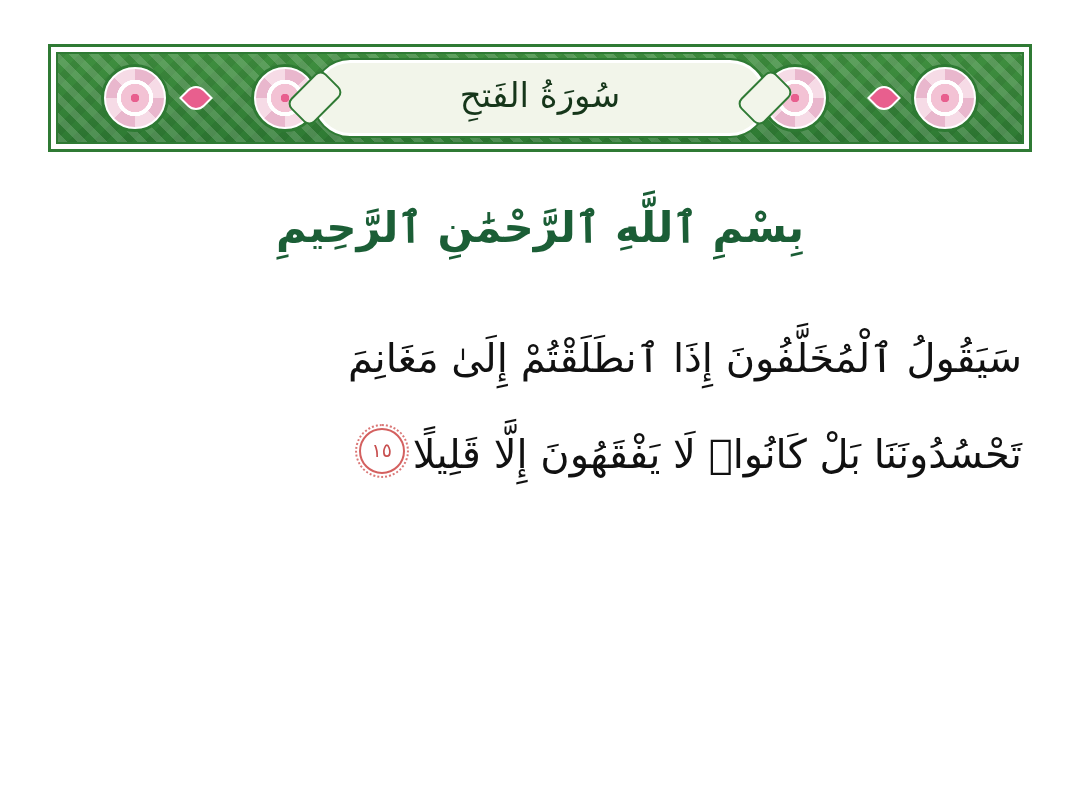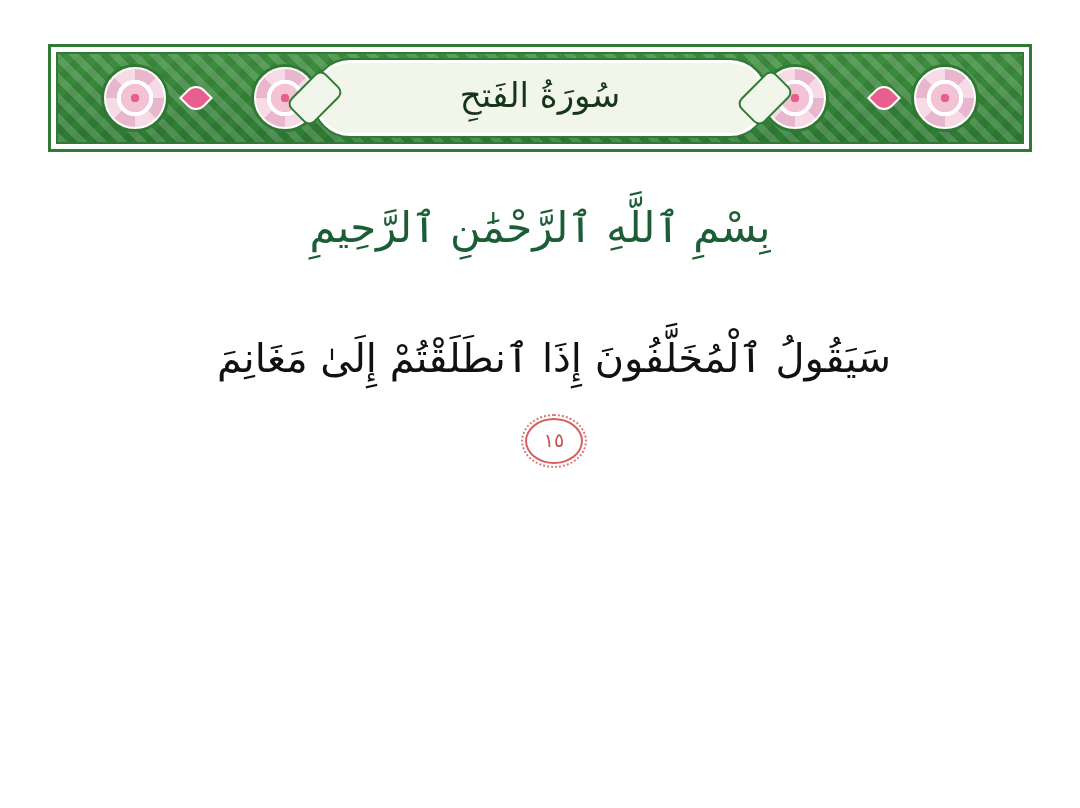--- a/index.html
+++ b/index.html
@@ -128,29 +128,29 @@
   .basmala {
     position: absolute;
     top: 196px;
     left: 0;
     width: 1080px;
     text-align: center;
     font-size: 42px;
     line-height: 1.5;
     color: #1b5e36;
     font-family: "DejaVu Sans", sans-serif;
+    font-weight: bold;
   }
 
   
   .ayah-block {
     position: absolute;
     top: 310px;
-    left: 72px;
+    left: 58px;
     width: 964px;
-    text-align: center;
     direction: rtl;
   }
   .ayah-line {
     font-family: "DejaVu Sans", sans-serif;
     font-size: 40px;
     line-height: 96px;
     color: #111111;
     white-space: nowrap;
     letter-spacing: 1px;
   }
@@ -158,22 +158,21 @@
     letter-spacing: 0;
   }
 
   
   .ayah-marker {
     display: inline-block;
     position: relative;
     width: 46px;
     height: 46px;
     vertical-align: -8px;
-    margin: 12px 8px;
-    padding-left: 12px;
+    margin: 2px 8px;
   }
   .ayah-marker .ring {
     position: absolute;
     inset: 0;
     border: 2px solid #d4605f;
     border-radius: 50%;
     background: #ffffff;
   }
   .ayah-marker .ring::before {
     content: "";
@@ -214,17 +213,17 @@
         <span class="surah-title">سُورَةُ الفَتحِ</span>
       </div>
     </div>
   </div>
 
   <div class="basmala">بِسْمِ ٱللَّهِ ٱلرَّحْمَٰنِ ٱلرَّحِيمِ</div>
 
   <div class="ayah-block">
     <div class="ayah-line">سَيَقُولُ ٱلْمُخَلَّفُونَ إِذَا ٱنطَلَقْتُمْ إِلَىٰ مَغَانِمَ</div>
     <div class="ayah-line last">
-      <span class="ayah-marker"><span class="ring"></span><span class="num">١٥</span></span>
+      <span>تَحْسُدُونَنَا بَلْ كَانُوا۟ لَا يَفْقَهُونَ إِلَّا قَلِيلًا</span><span class="ayah-marker"><span class="ring"></span><span class="num">١٥</span></span>
     </div>
   </div>
 
 </div>
 
 </body></html>

